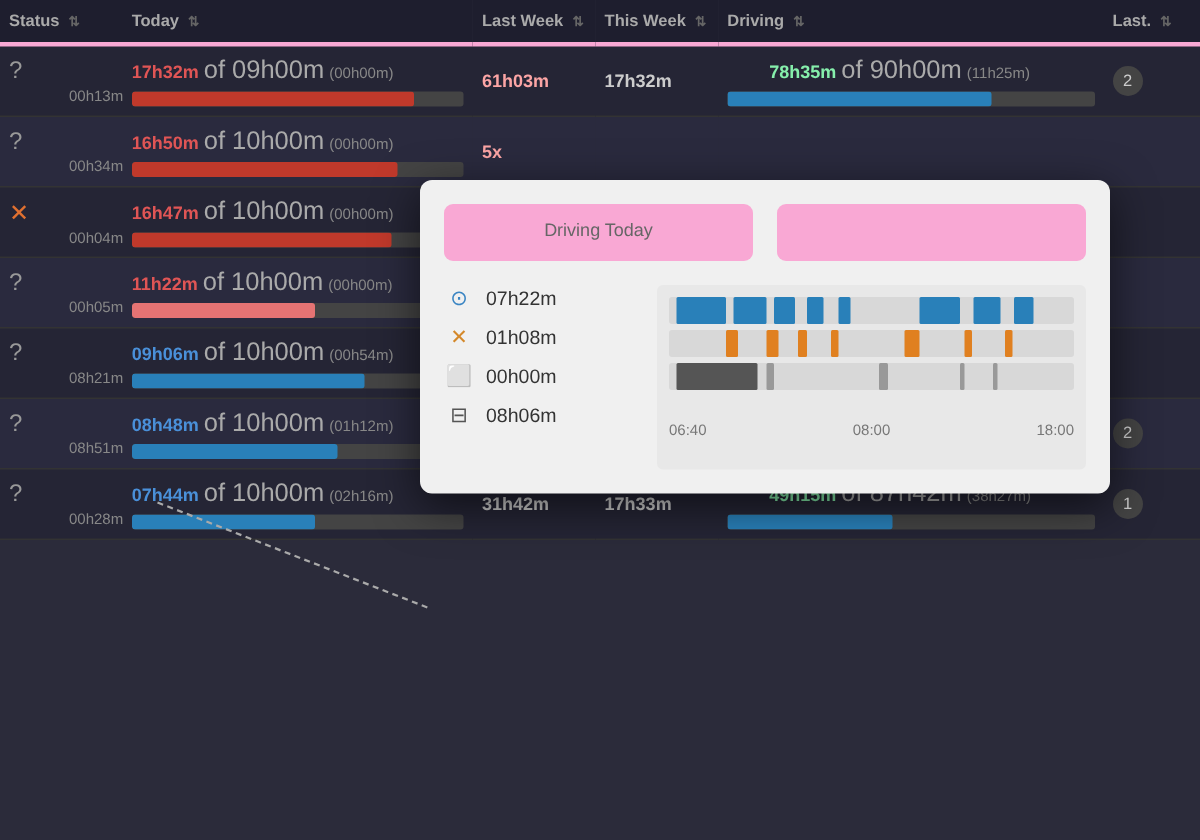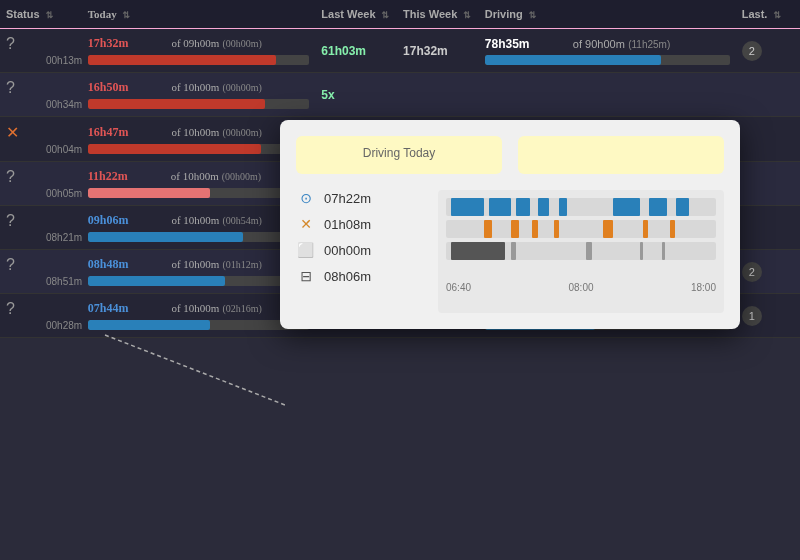--- a/index.html
+++ b/index.html
@@ -15,21 +15,21 @@
     }
 
     
     table {
       width: 100%;
       border-collapse: collapse;
       table-layout: fixed;
     }
     thead tr {
       background: #1e1e2e;
-      border-bottom: 1px solid #f9a8d4;
+      border-bottom: 3px solid #f9a8d4;
     }
     thead th {
       padding: 8px 6px;
       font-size: 11px;
       font-weight: 600;
       color: #aaa;
       text-align: left;
       white-space: nowrap;
       user-select: none;
       cursor: pointer;
@@ -47,21 +47,21 @@
     tbody tr:nth-child(even) {
       background: #2a2a3e;
     }
     td {
       padding: 6px 6px;
       vertical-align: middle;
     }
 
     
     .col-status { width: 70px; }
-    .col-today { width: 200px; font-family: Liberation Serif, serif; }
+    .col-today { width: 200px; }
     .col-lastweek { width: 70px; }
     .col-thisweek { width: 70px; }
     .col-biweekly { width: 220px; }
     .col-comp { width: 55px; }
 
     .status-icon {
       font-size: 16px;
       color: #999;
     }
     .status-icon.tools { color: #e07030; }
@@ -73,23 +73,22 @@
     }
 
     .time-main {
       font-size: 12px;
       font-weight: bold;
       color: #e05555;
       margin-bottom: 2px;
     }
     .time-main.blue { color: #4a90d9; }
     .time-of {
-      font-size: 11px;
+      font-size: 17px;
       color: #aaa;
-      margin-left: 40px;
     }
     .time-extra {
       font-size: 10px;
       color: #888;
     }
 
     
     .bar-container {
       width: 100%;
       height: 10px;
@@ -102,30 +101,31 @@
     .bar-fill {
       height: 100%;
       border-radius: 2px;
     }
     .bar-fill.red { background: #c0392b; }
     .bar-fill.red-light { background: #e57373; }
     .bar-fill.blue { background: #2980b9; }
 
     .week-val {
       font-size: 12px;
-      color: #86efac;
+      color: #fca5a5;
       font-weight: bold;
     }
     .week-val.white { color: #ccc; }
 
     .biweekly-main {
       font-size: 12px;
       font-weight: bold;
-      color: #ffffff;
+      color: #86efac;
       margin-bottom: 2px;
+      margin-left: 28px;
     }
 
     .comp-badge {
       background: #444;
       color: #ccc;
       border-radius: 50%;
       width: 20px;
       height: 20px;
       display: inline-flex;
       align-items: center;
@@ -145,21 +145,21 @@
       z-index: 100;
       padding: 16px;
       color: #333;
     }
     .popup-header {
       display: flex;
       gap: 16px;
       margin-bottom: 16px;
     }
     .popup-stat {
-      background: #fef9c3;
+      background: #f9a8d4;
       border-radius: 6px;
       padding: 10px 20px;
       flex: 1;
       text-align: center;
     }
     .popup-stat .label {
       font-size: 12px;
       color: #666;
       margin-bottom: 4px;
     }

